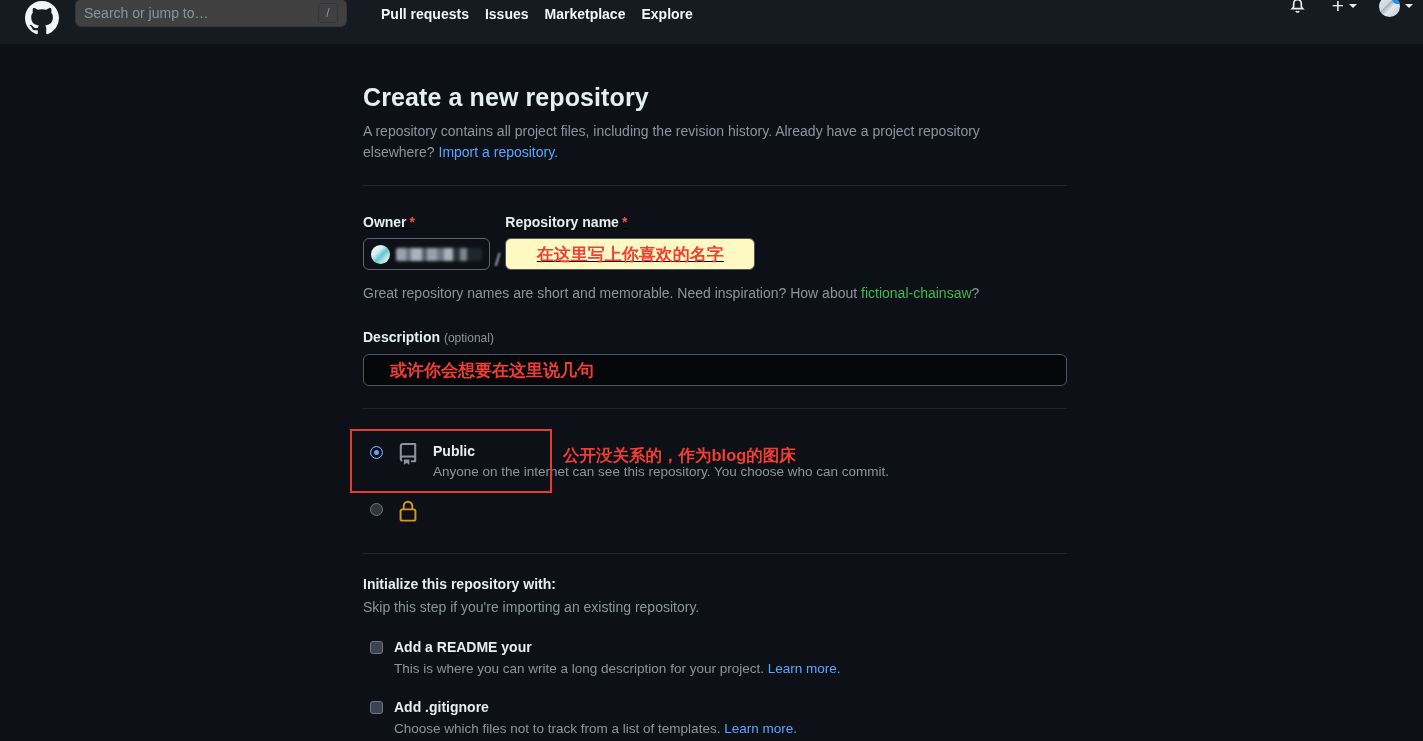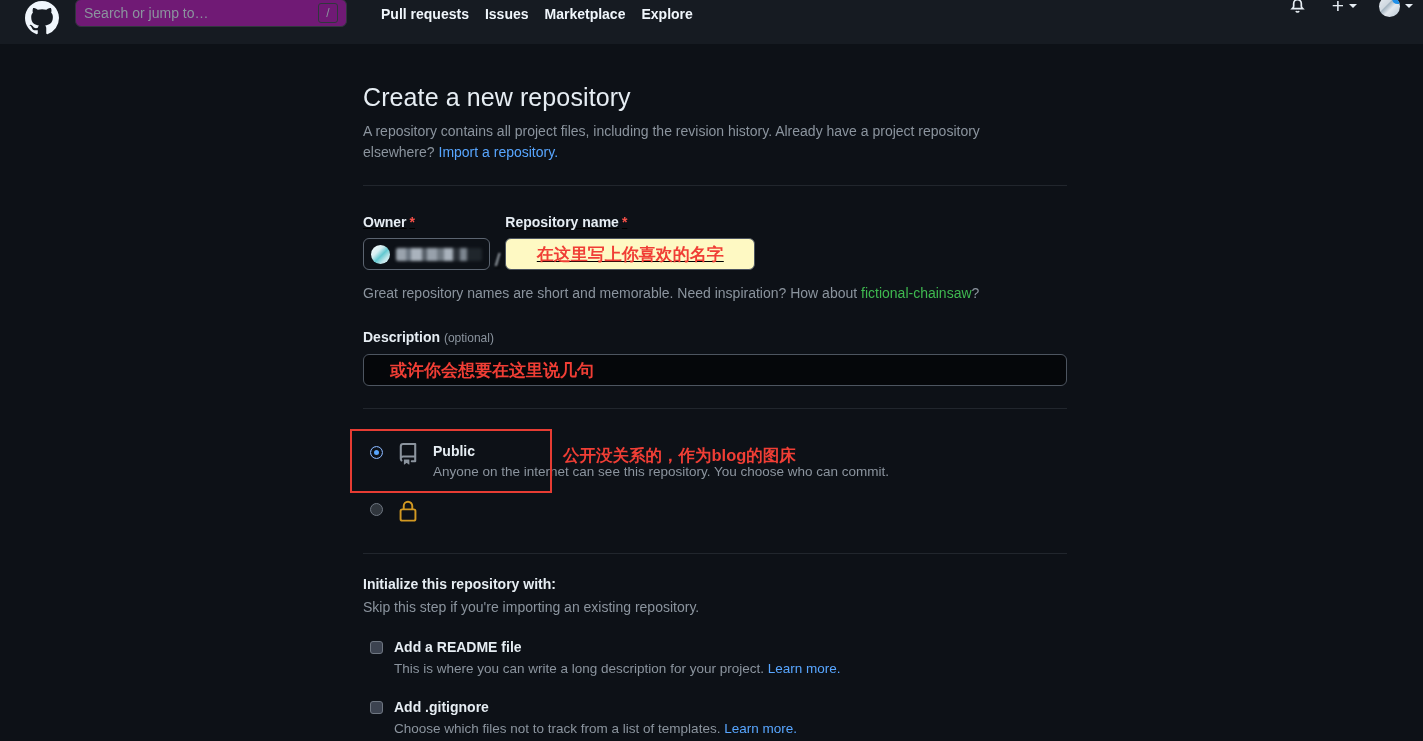--- a/index.html
+++ b/index.html
@@ -19,21 +19,21 @@
     background: #161b22;
     display: flex; align-items: center;
     padding: 0 16px;
   }
   #gh-logo { width: 34px; height: 34px; margin-left: 9px; margin-top: -8px; flex: 0 0 auto; }
   #gh-logo svg { display: block; width: 34px; height: 34px; fill: #f0f6fc; }
 
   #search-box {
     margin-left: 16px;
     width: 272px; height: 28px;
-    background: #701a75;
+    background: #404040;
     border: 1px solid #30363d;
     border-radius: 6px;
     display: flex; align-items: center;
     padding: 0 8px;
     margin-top: -18px;
   }
   #search-input-text {
     flex: 1 1 auto;
     color: #8b949e;
     font-size: 14px;
@@ -93,21 +93,21 @@
     background: #1f8fe8;
   }
 
   
   #main { position: absolute; top: 44px; left: 0; width: 1423px; }
   #form-wrap { width: 704px; margin-left: 363px; padding-top: 38px; }
 
   #page-title {
     color: #e6edf3;
     font-size: 25px;
-    font-weight: 400;
+    font-weight: 700;
     line-height: 30px;
     margin: 0 0 9px 0;
     letter-spacing: .1px;
   }
   #page-subtitle {
     color: #8b949e;
     font-size: 14px;
     line-height: 21px;
     margin: 0;
     max-width: 660px;
@@ -365,21 +365,21 @@
   </div>
 
   <div class="divider"></div>
 
   <div id="init-head">Initialize this repository with:</div>
   <div id="init-sub">Skip this step if you're importing an existing repository.</div>
 
   <div class="chk-row">
     <div class="chk-line">
       <span class="checkbox"></span>
-      <span class="chk-title">Add a README file</span>
+      <span class="chk-title">Add a README your</span>
     </div>
     <div class="chk-desc"><span>This is where you can write a long description for your project. </span><a class="link">Learn more.</a></div>
   </div>
 
   <div class="chk-row">
     <div class="chk-line">
       <span class="checkbox"></span>
       <span class="chk-title">Add .gitignore</span>
     </div>
     <div class="chk-desc"><span>Choose which files not to track from a list of templates. </span><a class="link">Learn more.</a></div>

